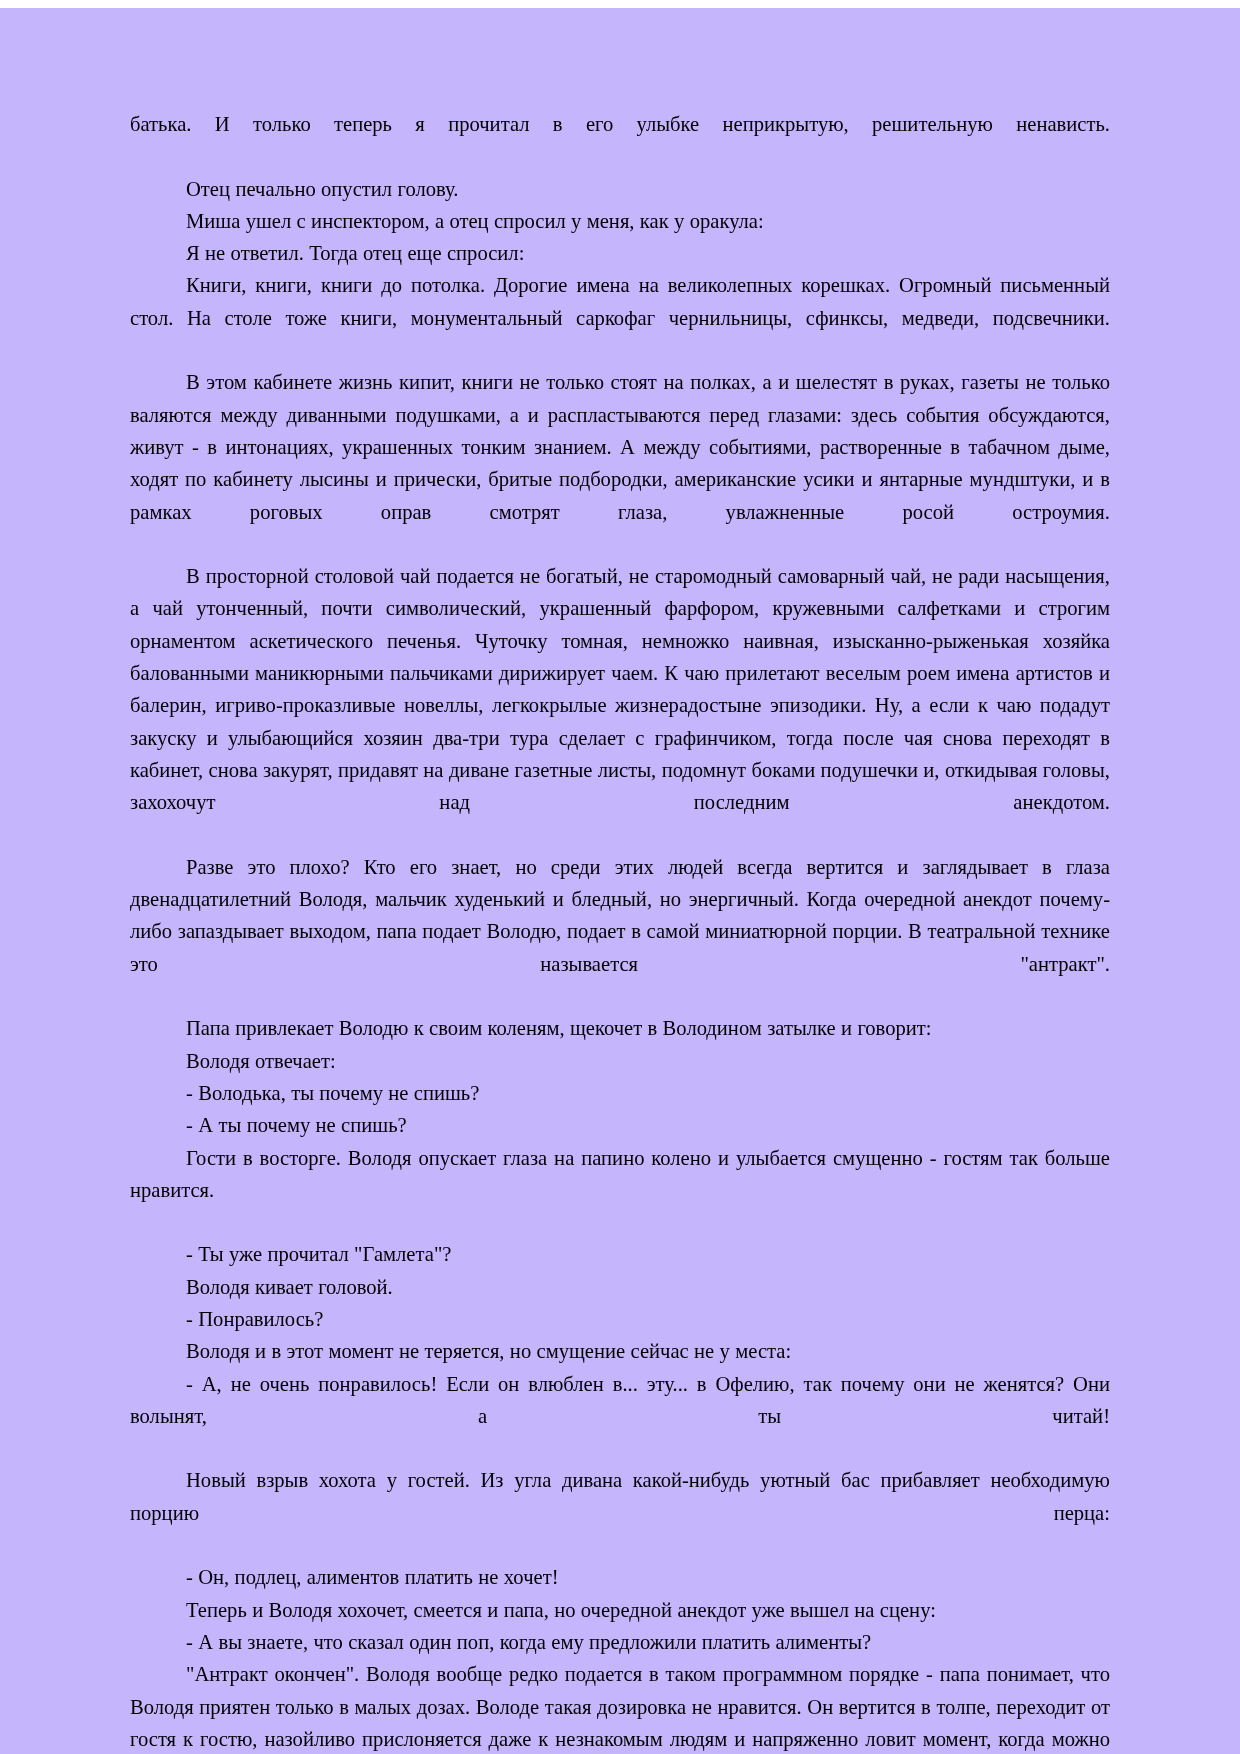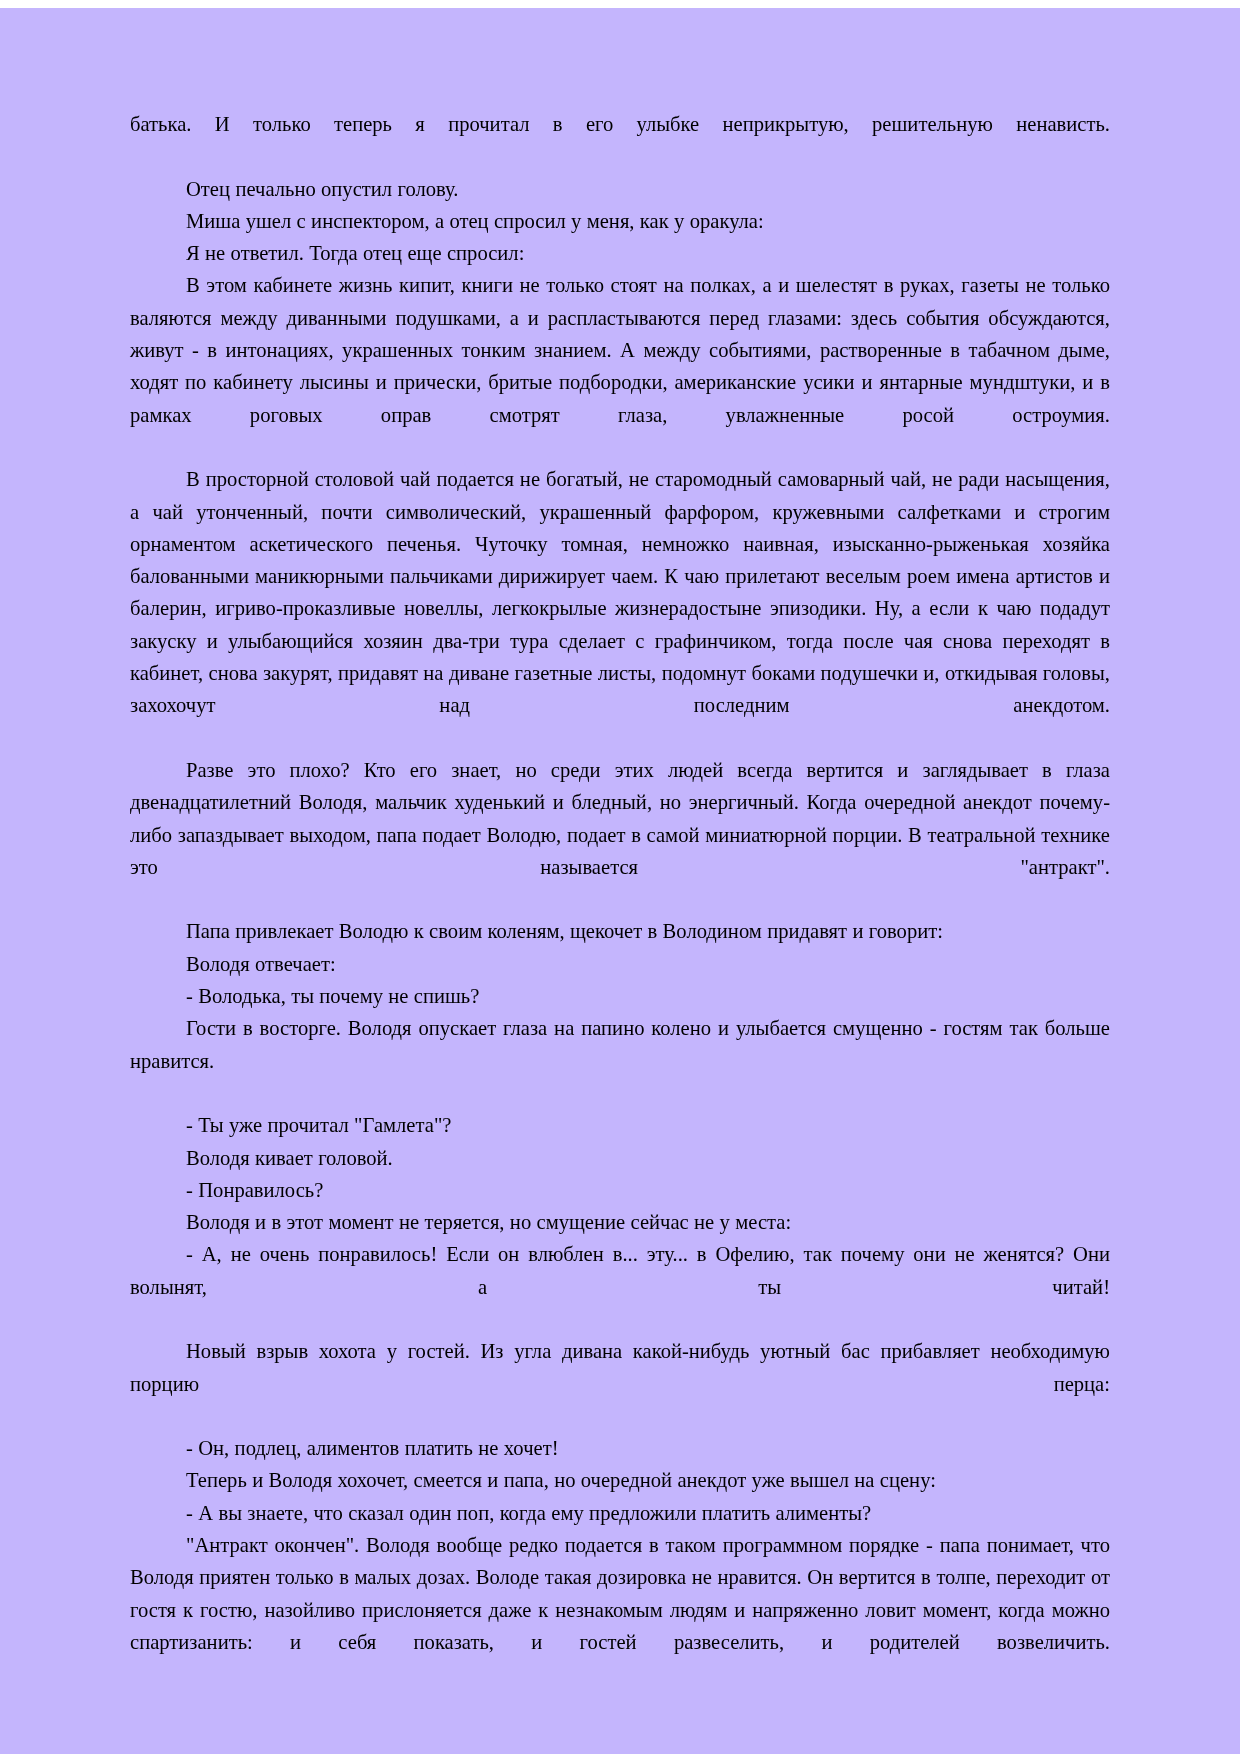--- a/index.html
+++ b/index.html
@@ -55,26 +55,28 @@
 </head>
 <body>
 
 <div class="page">
   <div class="text-column">
 
     <p class="para no-indent">батька. И только теперь я прочитал в его улыбке неприкрытую, решительную ненависть.</p>
     <p class="para short">Отец печально опустил голову.</p>
     <p class="para short">Миша ушел с инспектором, а отец спросил у меня, как у оракула:</p>
     <p class="para short">Я не ответил. Тогда отец еще спросил:</p>
+    <p class="para">Книги, книги, книги до потолка. Дорогие имена на великолепных корешках. Огромный письменный стол. На столе тоже книги, монументальный саркофаг чернильницы, сфинксы, медведи, подсвечники.</p>
     <p class="para">В этом кабинете жизнь кипит, книги не только стоят на полках, а и шелестят в руках, газеты не только валяются между диванными подушками, а и распластываются перед глазами: здесь события обсуждаются, живут - в интонациях, украшенных тонким знанием. А между событиями, растворенные в табачном дыме, ходят по кабинету лысины и прически, бритые подбородки, американские усики и янтарные мундштуки, и в рамках роговых оправ смотрят глаза, увлажненные росой остроумия.</p>
     <p class="para">В просторной столовой чай подается не богатый, не старомодный самоварный чай, не ради насыщения, а чай утонченный, почти символический, украшенный фарфором, кружевными салфетками и строгим орнаментом аскетического печенья. Чуточку томная, немножко наивная, изысканно-рыженькая хозяйка балованными маникюрными пальчиками дирижирует чаем. К чаю прилетают веселым роем имена артистов и балерин, игриво-проказливые новеллы, легкокрылые жизнерадостыне эпизодики. Ну, а если к чаю подадут закуску и улыбающийся хозяин два-три тура сделает с графинчиком, тогда после чая снова переходят в кабинет, снова закурят, придавят на диване газетные листы, подомнут боками подушечки и, откидывая головы, захохочут над последним анекдотом.</p>
     <p class="para">Разве это плохо? Кто его знает, но среди этих людей всегда вертится и заглядывает в глаза двенадцатилетний Володя, мальчик худенький и бледный, но энергичный. Когда очередной анекдот почему-либо запаздывает выходом, папа подает Володю, подает в самой миниатюрной порции. В театральной технике это называется "антракт".</p>
-    <p class="para short">Папа привлекает Володю к своим коленям, щекочет в Володином придавят и говорит:</p>
+    <p class="para short">Папа привлекает Володю к своим коленям, щекочет в Володином затылке и говорит:</p>
     <p class="para short">Володя отвечает:</p>
     <p class="para short">- Володька, ты почему не спишь?</p>
+    <p class="para short">- А ты почему не спишь?</p>
     <p class="para">Гости в восторге. Володя опускает глаза на папино колено и улыбается смущенно - гостям так больше нравится.</p>
     <p class="para short">- Ты уже прочитал "Гамлета"?</p>
     <p class="para short">Володя кивает головой.</p>
     <p class="para short">- Понравилось?</p>
     <p class="para short">Володя и в этот момент не теряется, но смущение сейчас не у места:</p>
     <p class="para">- А, не очень понравилось! Если он влюблен в... эту... в Офелию, так почему они не женятся? Они волынят, а ты читай!</p>
     <p class="para">Новый взрыв хохота у гостей. Из угла дивана какой-нибудь уютный бас прибавляет необходимую порцию перца:</p>
     <p class="para short">- Он, подлец, алиментов платить не хочет!</p>
     <p class="para short">Теперь и Володя хохочет, смеется и папа, но очередной анекдот уже вышел на сцену:</p>
     <p class="para short">- А вы знаете, что сказал один поп, когда ему предложили платить алименты?</p>

